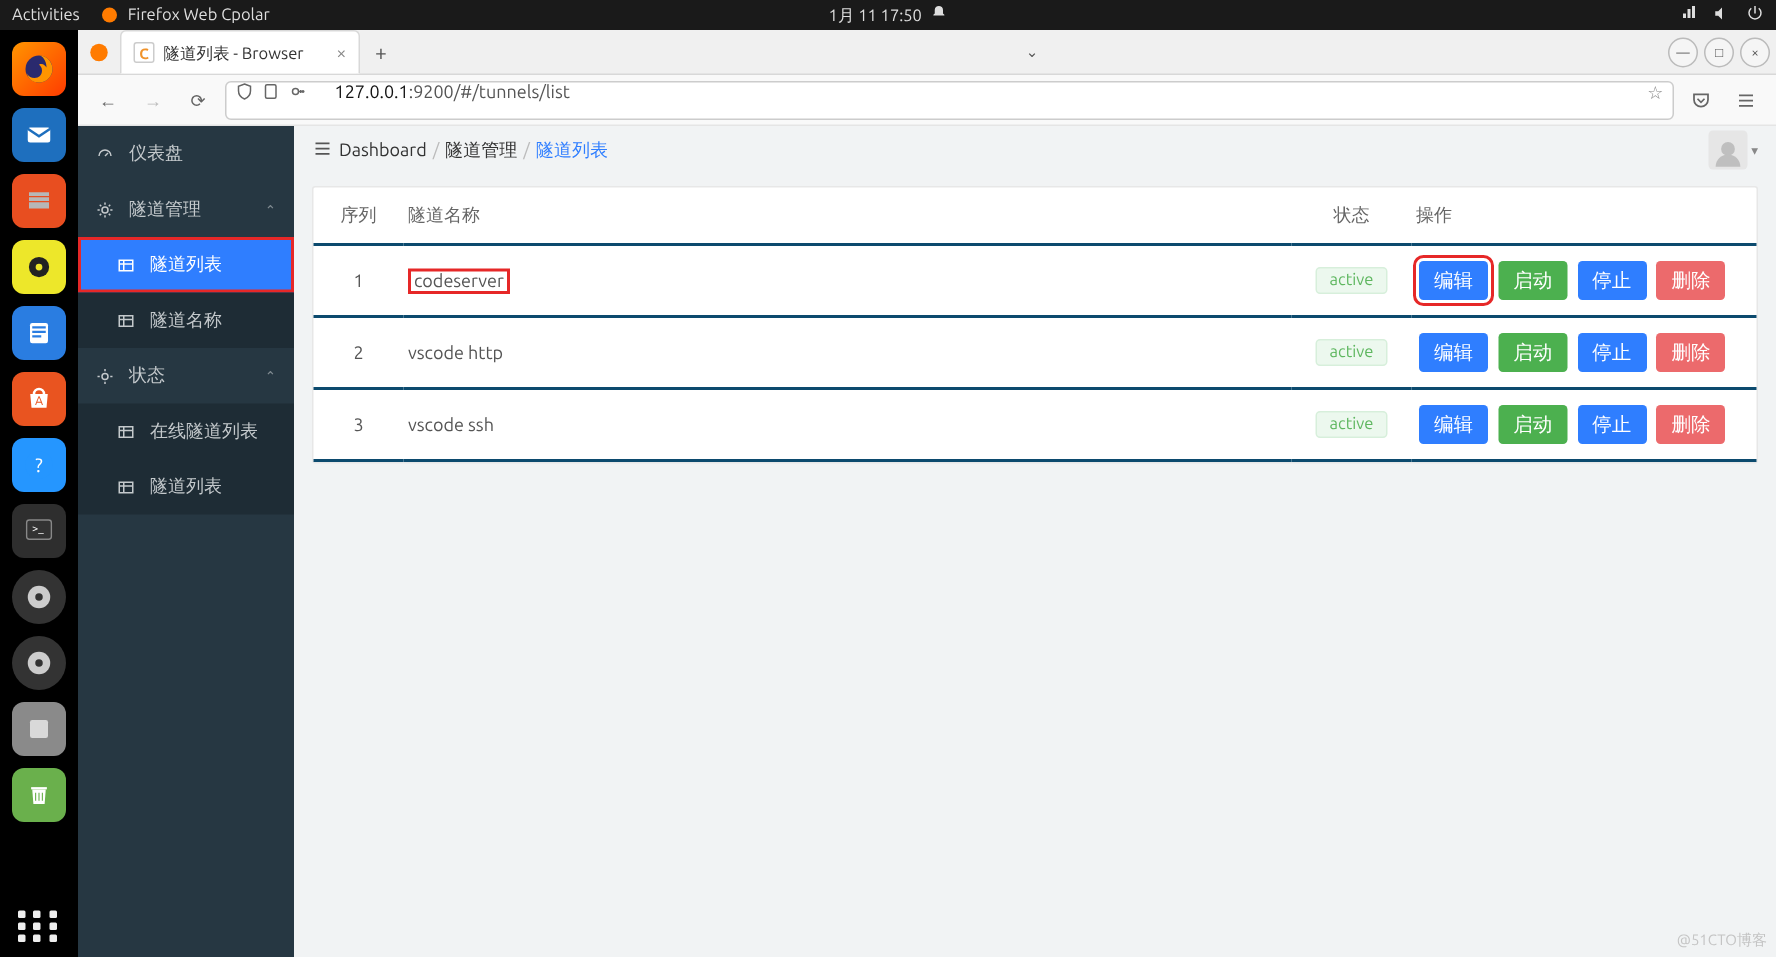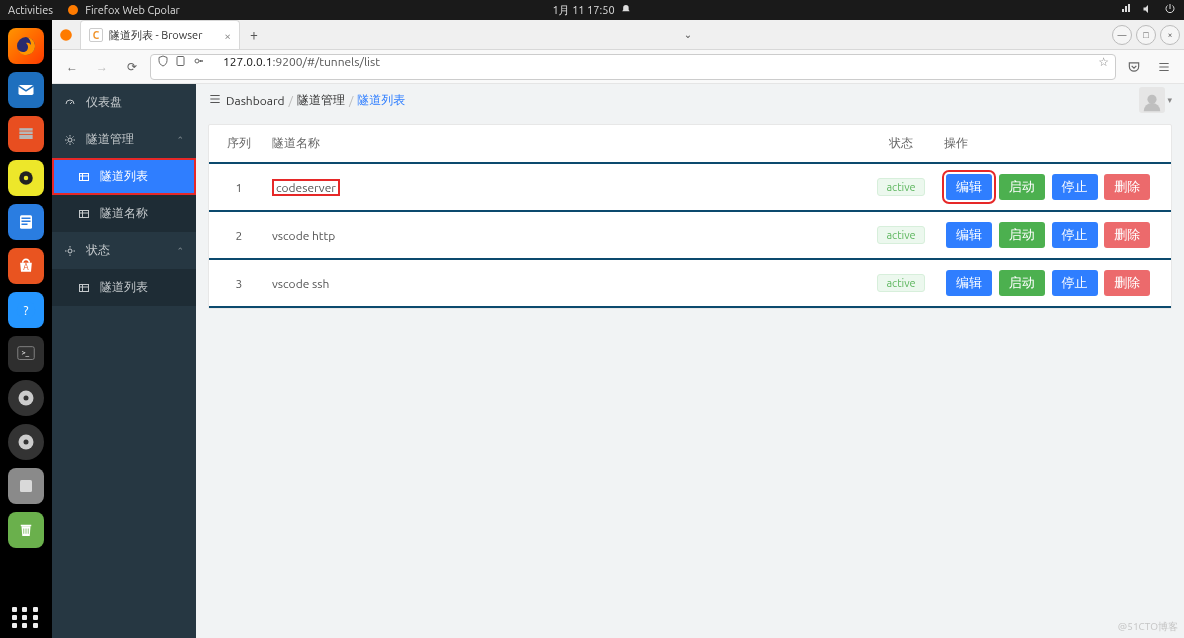--- a/index.html
+++ b/index.html
@@ -314,20 +314,29 @@
       </div>
       <div class="sb-item">
         <span class="sb-ico">
             <svg width="12" height="12" viewBox="0 0 24 24">
               <circle cx="12" cy="12" r="4" fill="none" stroke="#c4c9cc" stroke-width="2"></circle>
               <path d="M12 2v3M12 19v3M2 12h3M19 12h3" stroke="#c4c9cc" stroke-width="2"></path>
             </svg>
           </span>
         <span>状态</span>
         <span class="sb-chev">⌃</span>
+      </div>
+      <div class="sb-sub group-sub">
+        <span class="sb-ico">
+            <svg width="12" height="12" viewBox="0 0 24 24">
+              <rect x="3" y="5" width="18" height="14" fill="none" stroke="#c4c9cc" stroke-width="2"></rect>
+              <path d="M3 10h18M9 5v14" stroke="#c4c9cc" stroke-width="2"></path>
+            </svg>
+          </span>
+        <span>在线隧道列表</span>
       </div>
       <div class="sb-sub group-sub">
         <span class="sb-ico">
             <svg width="12" height="12" viewBox="0 0 24 24">
               <rect x="3" y="5" width="18" height="14" fill="none" stroke="#c4c9cc" stroke-width="2"></rect>
               <path d="M3 10h18M9 5v14" stroke="#c4c9cc" stroke-width="2"></path>
             </svg>
           </span>
         <span>隧道列表</span>
       </div>

